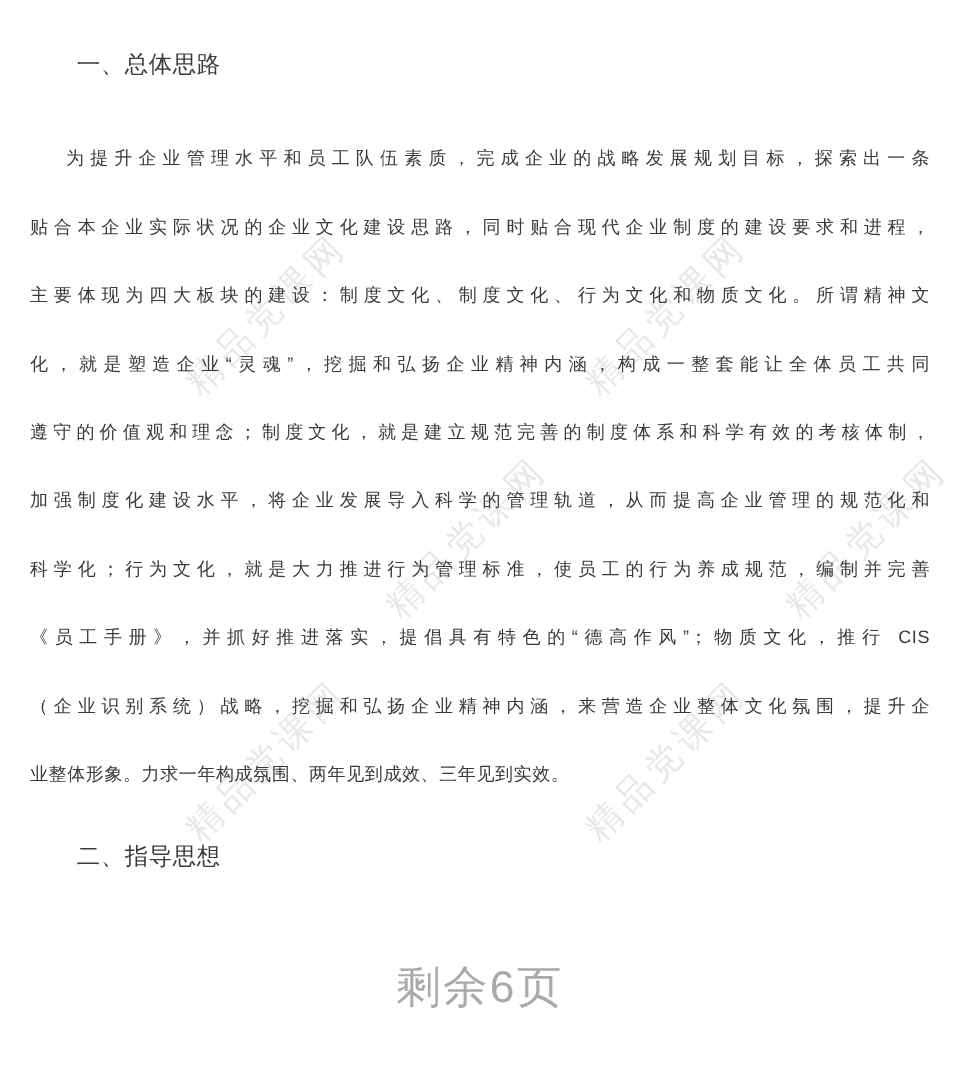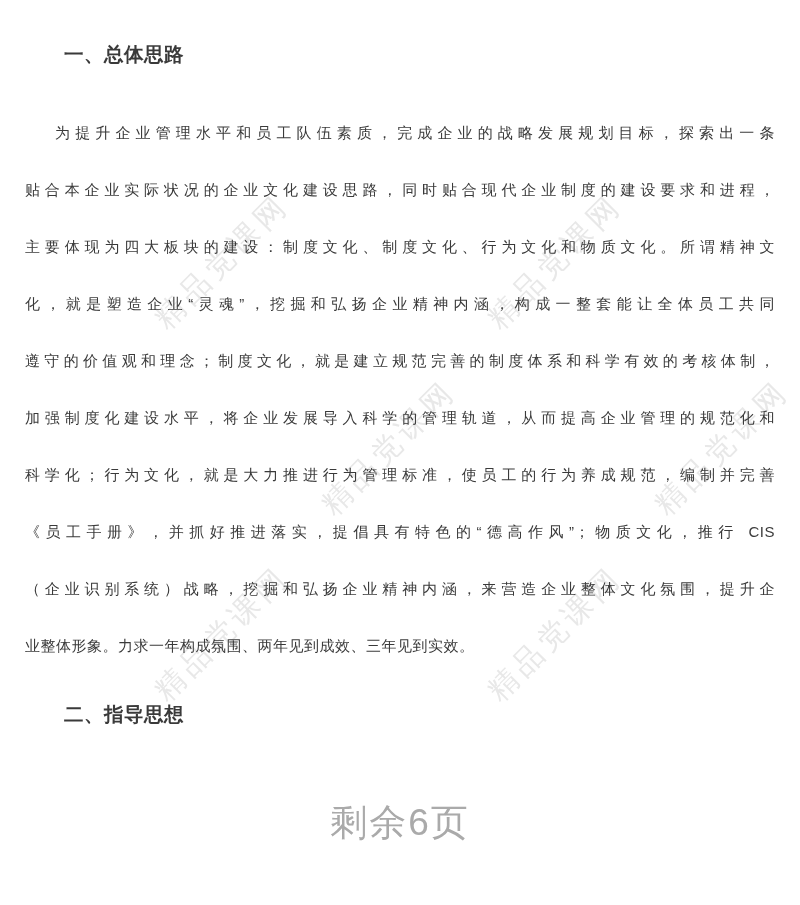--- a/index.html
+++ b/index.html
@@ -30,21 +30,21 @@
     white-space: nowrap;
     user-select: none;
   }
   .content {
     position: relative;
     z-index: 1;
     padding: 26px 25px 0 25px;
   }
   .doc-heading {
     font-size: 19.5px;
-    font-weight: bold;
+    font-weight: normal;
     line-height: 57px;
     margin: 0;
     text-indent: 2em;
     letter-spacing: 0.5px;
   }
   .heading-2 {
     margin-top: 12px;
   }
   .para {
     margin-top: 21px;

